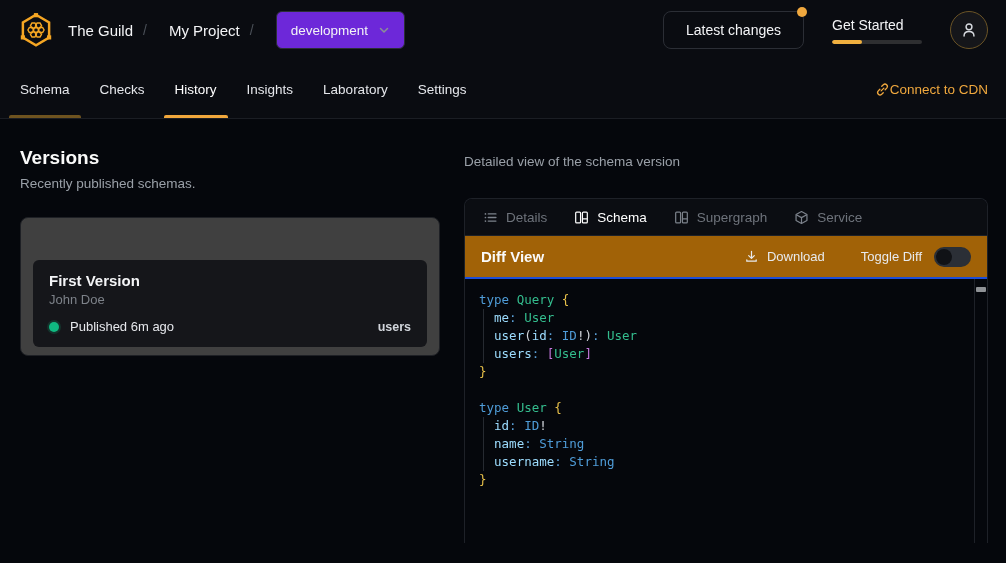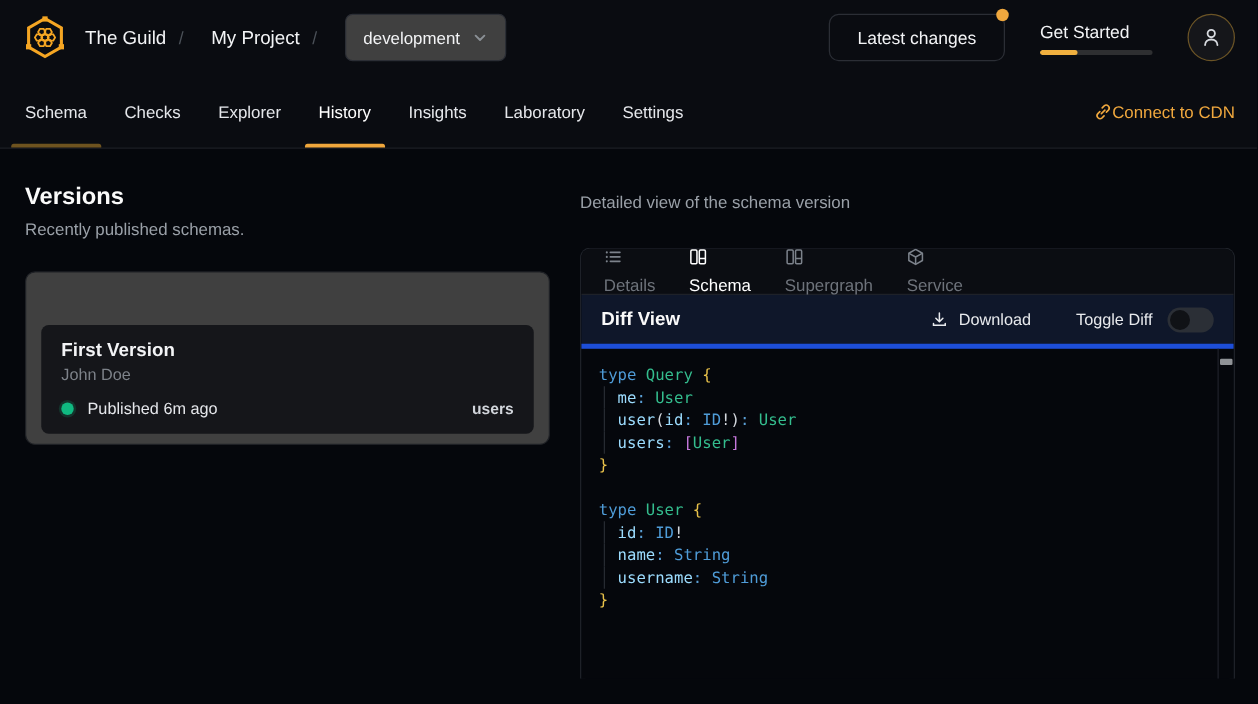--- a/index.html
+++ b/index.html
@@ -15,21 +15,21 @@
   .header {
     height:60px; background:#0a0c11;
     display:flex; align-items:center;
     padding:0 18px 0 16px;
   }
   .logo { width:40px; height:40px; display:flex; align-items:center; justify-content:center; cursor:pointer; }
   .crumb { font-size:15px; font-weight:500; color:#f3f4f6; margin-left:12px; cursor:pointer; }
   .crumb-sep { color:#4b5158; margin:0 10px; font-size:14px; }
   .target-select {
     display:flex; align-items:center; gap:10px;
-    background:#404040; border:1px solid #2b2e35; border-radius:6px;
+    background:#6d28d9; border:1px solid #2b2e35; border-radius:6px;
     height:38px; padding:0 14px; margin-left:12px;
     font-size:13.5px; color:#f3f4f6; cursor:pointer;
   }
   .header-right { margin-left:auto; display:flex; align-items:center; gap:28px; }
   .latest-btn {
     position:relative; height:38px; padding:0 22px;
     background:transparent; border:1px solid #2b2e35; border-radius:8px;
     color:#f3f4f6; font-size:14px; font-family:inherit; cursor:pointer;
   }
   .latest-dot {
@@ -92,26 +92,26 @@
 
   .detail-panel {
     margin-top:29px; border:1px solid #1e2128; border-radius:8px 8px 0 0; border-bottom:none;
     height:345px; display:flex; flex-direction:column; overflow:hidden;
     background:#05070c;
   }
   .detail-tabs {
     height:37px; flex:0 0 37px; background:#0b0d12; border-bottom:1px solid #1e2128;
     display:flex; align-items:center; gap:27px; padding:0 18px;
   }
-  .dtab { display:flex; align-items:flex-start; gap:8px; font-size:13.5px; font-weight:500; color:#6e737b; cursor:pointer;flex-direction:column; }
+  .dtab { display:flex; align-items:flex-end; gap:8px; font-size:13.5px; font-weight:500; color:#6e737b; cursor:pointer; }
   .dtab svg { stroke:#7c828b; }
   .dtab.active { color:#ffffff; }
   .dtab.active svg { stroke:#ffffff; }
   .diff-row {
-    height:43px; flex:0 0 43px; background:#0f172a; border-bottom:4px solid #1d4ed8;
+    height:43px; flex:0 0 43px; background:#a16207; border-bottom:2px solid #1d4ed8;
     display:flex; align-items:center; padding:0 16px;
   }
   .diff-title { font-size:15px; font-weight:700; color:#fafafa; }
   .diff-actions { margin-left:auto; display:flex; align-items:center; }
   .dl-btn { display:flex; align-items:center; gap:8px; font-size:13px; color:#e8eaed; cursor:pointer; background:none; border:none; font-family:inherit; }
   .toggle-label { font-size:13px; color:#e8eaed; margin-left:36px; margin-right:12px; }
   .switch {
     width:37px; height:20px; border-radius:10px; background:#2b2f36;
     position:relative; cursor:pointer;
   }
@@ -204,24 +204,20 @@
 
 <div class="nav">
   <div class="nav-tab dim-active">
       <span>Schema</span>
       <span class="u"></span>
     </div>
   <div class="nav-tab">
       <span>Checks</span>
       <span class="u"></span>
     </div>
-  <div class="nav-tab">
-      <span>Explorer</span>
-      <span class="u"></span>
-    </div>
   <div class="nav-tab active">
       <span>History</span>
       <span class="u"></span>
     </div>
   <div class="nav-tab">
       <span>Insights</span>
       <span class="u"></span>
     </div>
   <div class="nav-tab">
       <span>Laboratory</span>

